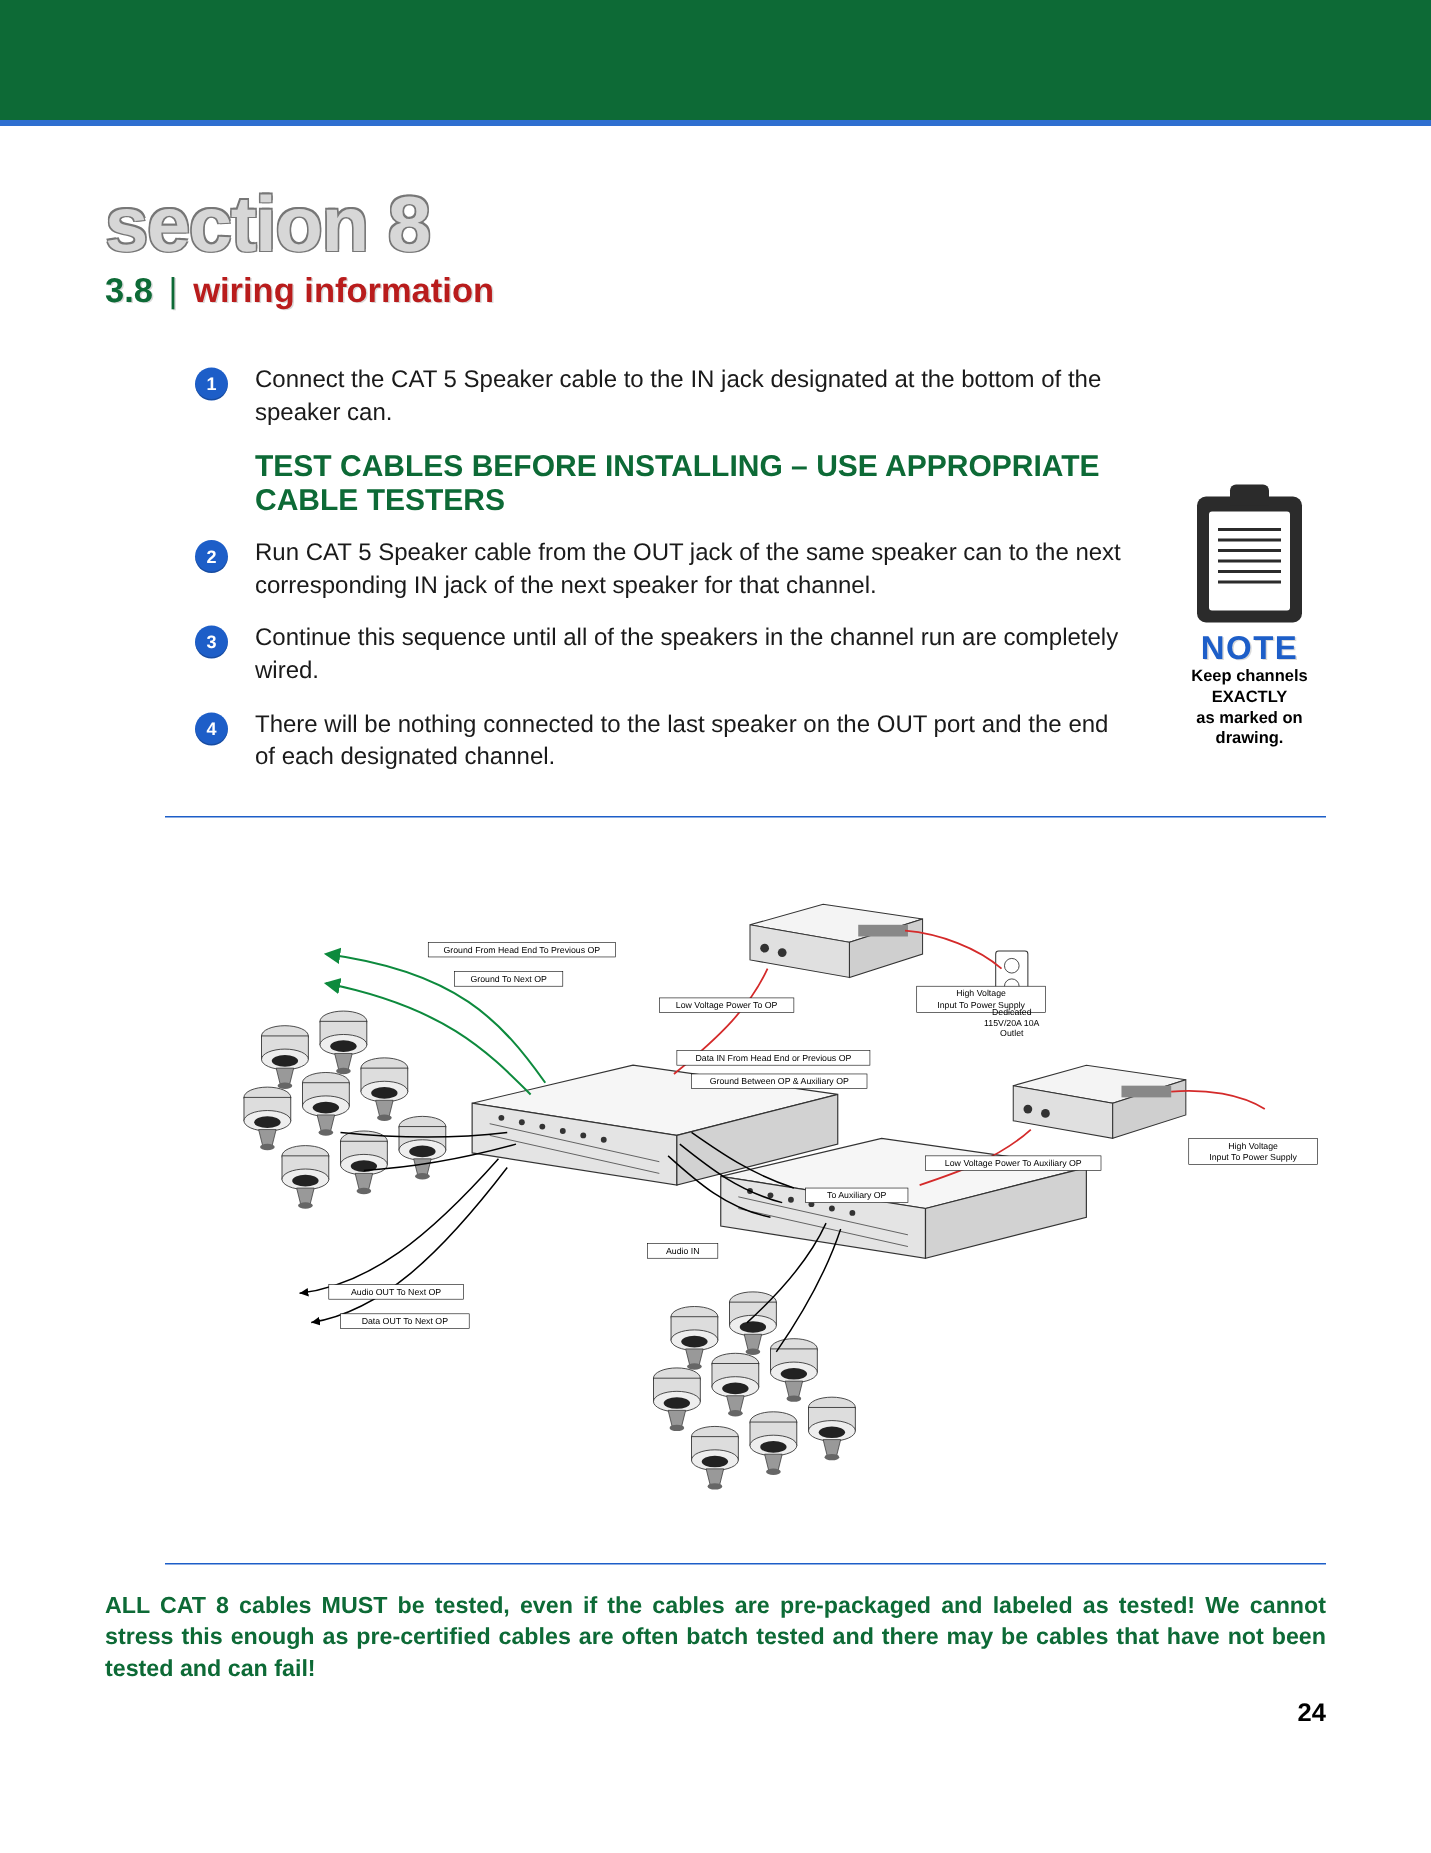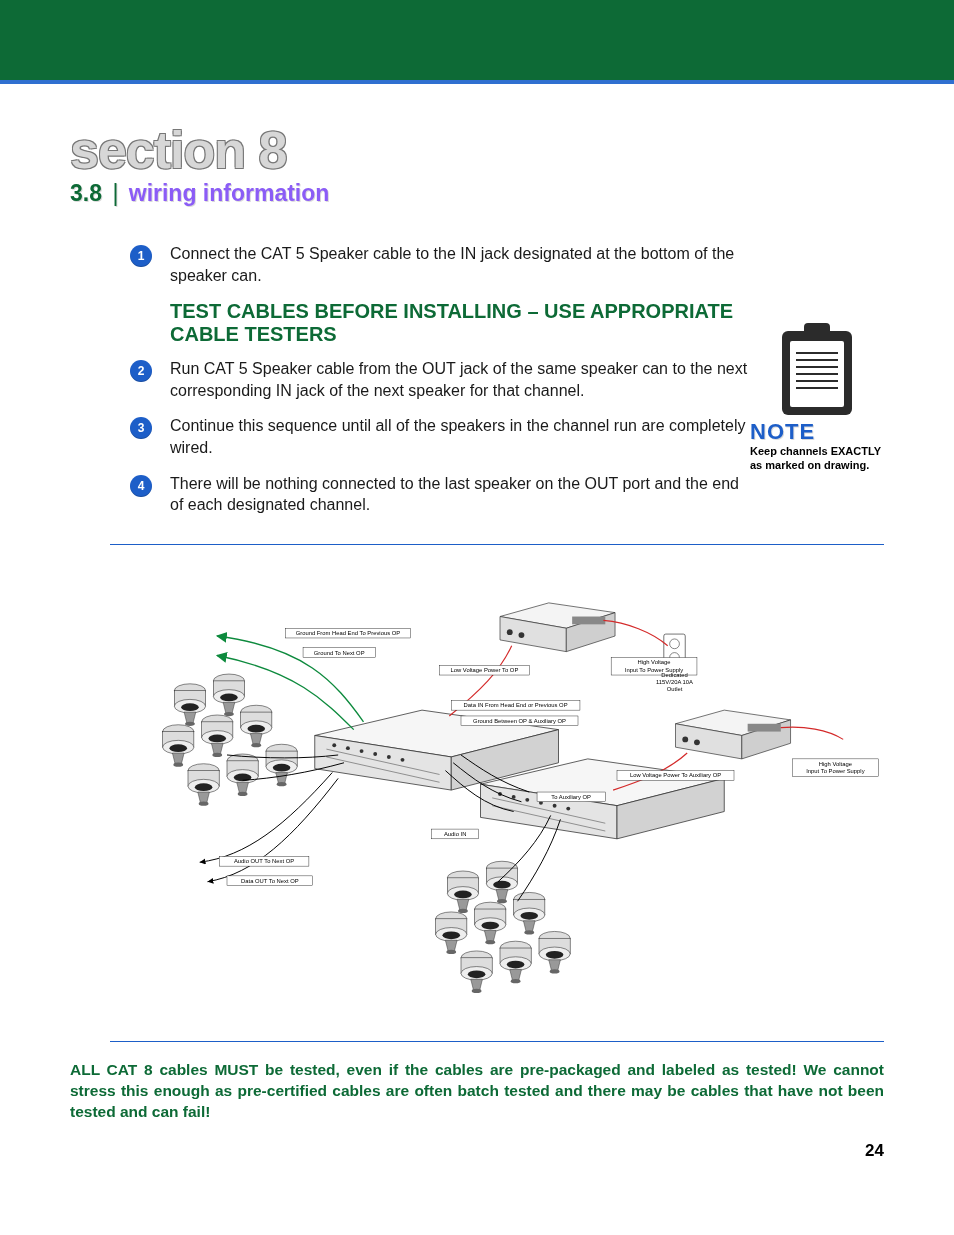--- a/index.html
+++ b/index.html
@@ -36,42 +36,42 @@
   }
   .subheading {
     font-family: Arial, sans-serif;
     font-size: 23px;
     font-weight: 800;
     margin: 0 0 26px 0;
     text-shadow: 1px 1px 0 rgba(0,0,0,.15);
   }
   .subheading .num { color: #0d6a36; }
   .subheading .pipe { color: #0d6a36; margin: 0 4px; font-weight: 400; }
-  .subheading .txt { color: #8b5cf6; }
+  .subheading .txt { color: #b91c1c; }
 
   .body-row { display: flex; align-items: flex-start; }
   .steps-col { flex: 0 0 620px; margin-left: 60px; }
   .step { display: flex; align-items: flex-start; margin: 10px 0 14px 0; }
   .bullet {
     flex: 0 0 22px; height: 22px; border-radius: 50%;
     background: #1d5ec8; color: #fff; font-weight: 800;
     font-size: 12px; display: flex; align-items: center; justify-content: center;
     margin-right: 18px; margin-top: 2px;
     font-family: Arial, sans-serif;
     box-shadow: inset 0 -1px 0 rgba(0,0,0,.2);
   }
   .step-text {
     font-size: 16px; color: #1a1a1a; line-height: 1.35;
   }
   .callout {
     font-size: 20px; font-weight: 800; color: #0d6a36;
     margin: 12px 0 12px 40px;
   }
 
-  .note-col { flex: 1; padding-top: 98px; }
+  .note-col { flex: 1; text-align: center; padding-top: 98px; margin-left: 32px; }
   .note-word {
     font-family: Arial, sans-serif;
     font-size: 22px; font-weight: 900; color: #1d5ec8; letter-spacing: 1px;
     text-shadow: 1px 1px 0 rgba(0,0,0,.15);
     margin-top: 4px;
   }
   .note-sub {
     font-family: Arial, sans-serif;
     font-size: 11px; font-weight: 800; color: #000; line-height: 1.25;
   }
@@ -94,21 +94,21 @@
   .diagram {
     margin: 10px 0 10px 40px;
     border: none;
   }
 
   .warning {
     font-size: 15.5px; font-weight: 800; color: #0d6a36;
     line-height: 1.35; margin: 10px 0 0 0; text-align: justify;
   }
   .pagenum {
-    text-align: right; font-weight: 800; font-size: 17px; margin-top: 18px;
+    text-align: right; font-weight: 800; font-size: 17px; margin-top: 8px;
   }
 
   
   .d-label { font: 6px Arial; fill:#000; }
   .d-label-box { fill:#fff; stroke:#000; stroke-width:.4; }
   .d-line { stroke:#000; stroke-width:1; fill:none; }
   .d-red  { stroke:#d42a2a; stroke-width:1.2; fill:none; }
   .d-green{ stroke:#0d8a3d; stroke-width:1.4; fill:none; }
   .d-arrow { fill:#000; }
   .d-arrow-g { fill:#0d8a3d; }

